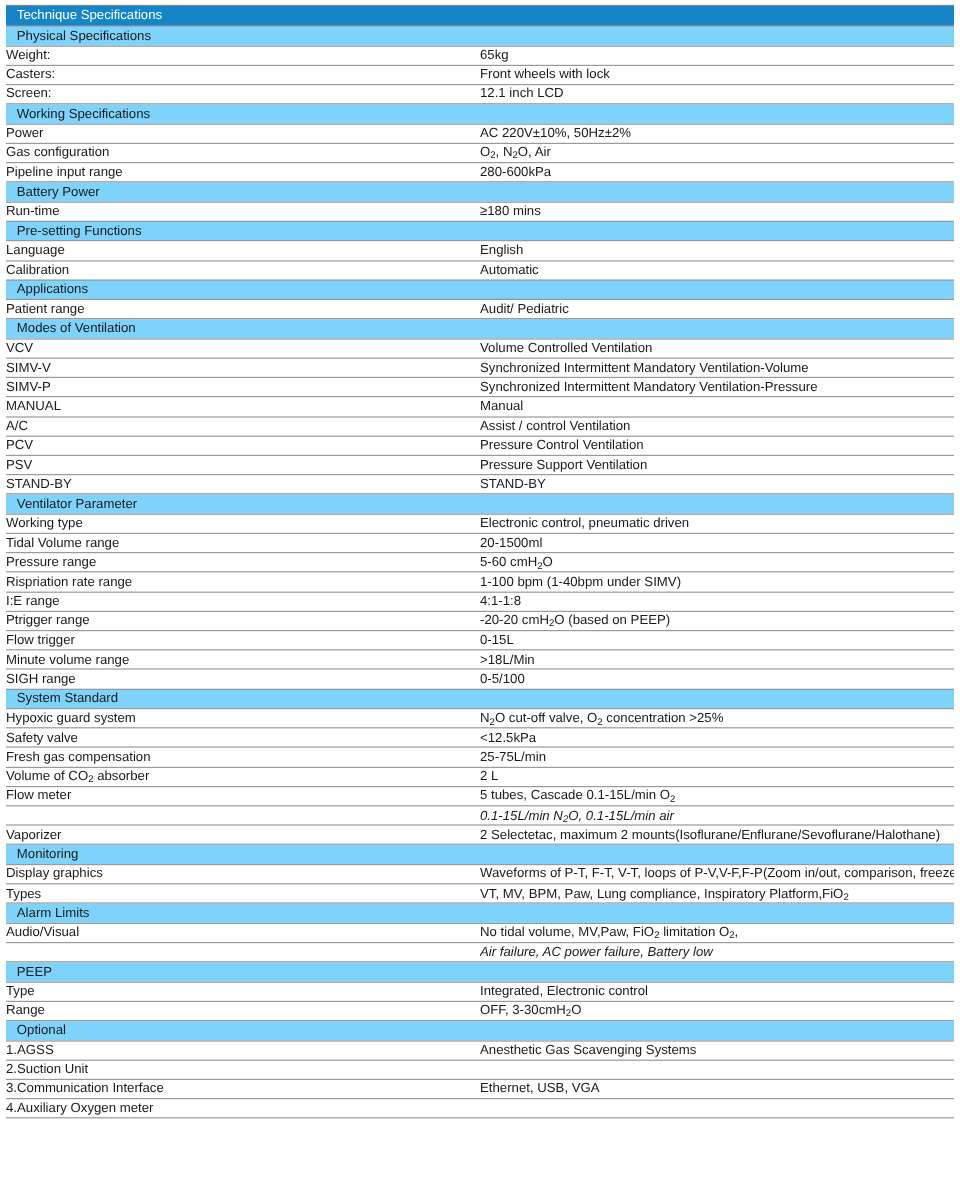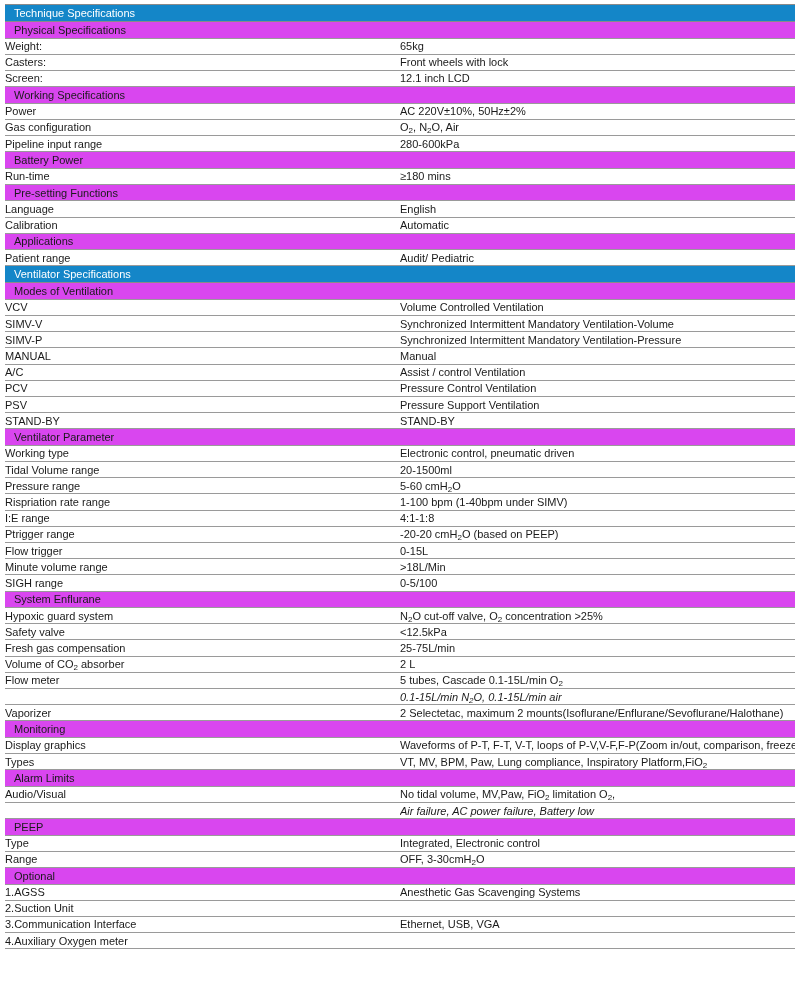--- a/index.html
+++ b/index.html
@@ -44,21 +44,21 @@
     background: #1486c8;
     color: #ffffff;
     height: 17px;
     padding-left: 9px;
     font-size: 11px;
     border-top: 1px solid #8a8a8a;
     border-bottom: 1px solid #8a8a8a;
   }
   
   tr.sub-header td {
-    background: #d946ef;
+    background: #7dd3fc;
     color: #1a1a1a;
     height: 16.5px;
     padding-left: 9px;
     font-size: 11px;
     border-top: 1px solid #9a9a9a;
     border-bottom: 1px solid #9a9a9a;
   }
   
   tr.data-row td {
     height: 16.2px;
@@ -136,23 +136,20 @@
           <td class="cell-label">Calibration</td>
           <td class="cell-value">Automatic</td>
         </tr>
         <tr class="sub-header">
           <td colspan="2">Applications</td>
         </tr>
         <tr class="data-row">
           <td class="cell-label">Patient range</td>
           <td class="cell-value">Audit/ Pediatric</td>
         </tr>
-        <tr class="main-header">
-          <td colspan="2">Ventilator Specifications</td>
-        </tr>
         <tr class="sub-header">
           <td colspan="2">Modes of Ventilation</td>
         </tr>
         <tr class="data-row">
           <td class="cell-label">VCV</td>
           <td class="cell-value">Volume Controlled Ventilation</td>
         </tr>
         <tr class="data-row">
           <td class="cell-label">SIMV-V</td>
           <td class="cell-value">Synchronized Intermittent Mandatory Ventilation-Volume</td>
@@ -214,21 +211,21 @@
         </tr>
         <tr class="data-row">
           <td class="cell-label">Minute volume range</td>
           <td class="cell-value">&gt;18L/Min</td>
         </tr>
         <tr class="data-row">
           <td class="cell-label">SIGH range</td>
           <td class="cell-value">0-5/100</td>
         </tr>
         <tr class="sub-header">
-          <td colspan="2">System Enflurane</td>
+          <td colspan="2">System Standard</td>
         </tr>
         <tr class="data-row">
           <td class="cell-label">Hypoxic guard system</td>
           <td class="cell-value">N<sub>2</sub>O cut-off valve, O<sub>2</sub> concentration &gt;25%</td>
         </tr>
         <tr class="data-row">
           <td class="cell-label">Safety valve</td>
           <td class="cell-value">&lt;12.5kPa</td>
         </tr>
         <tr class="data-row">

